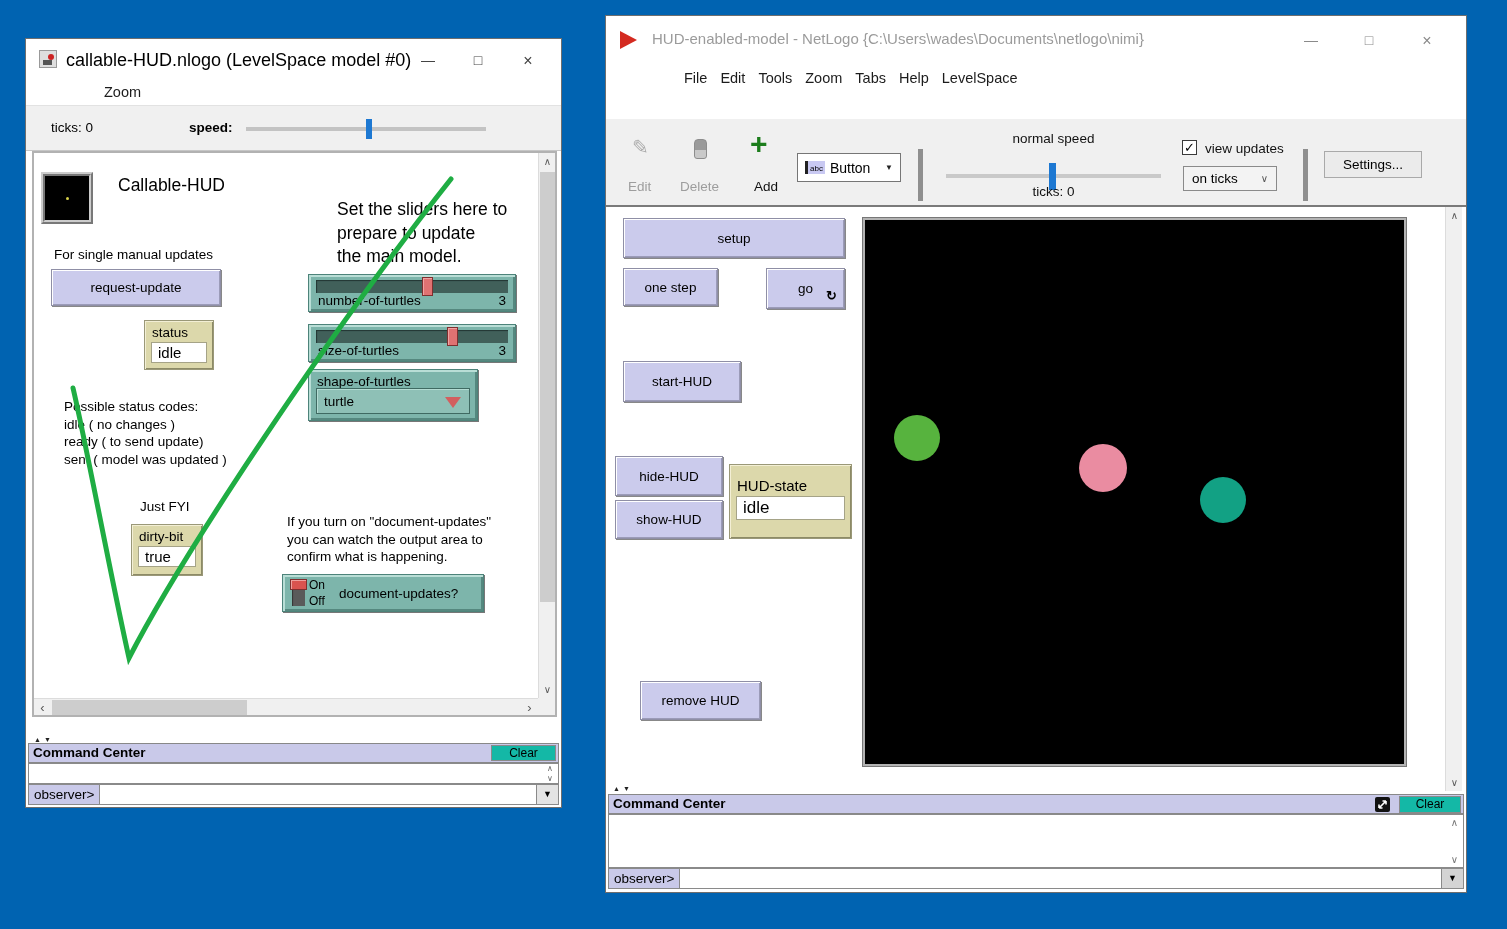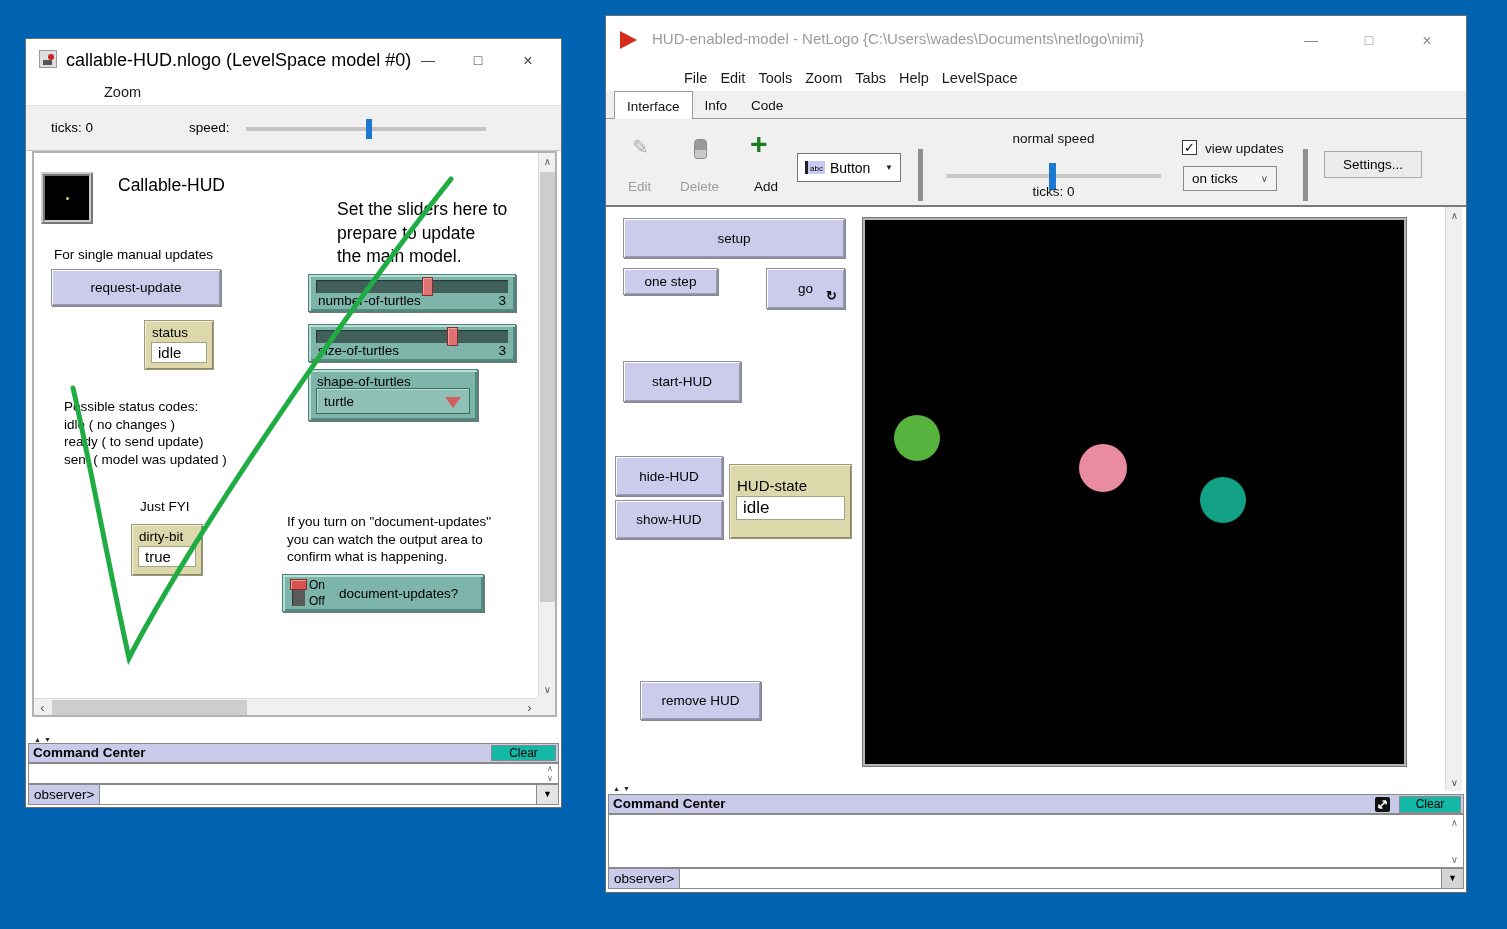--- a/index.html
+++ b/index.html
@@ -96,21 +96,21 @@
       <span class="wc" style="font-size:16px;">×</span>
     </div>
   </div>
 
   <div class="menubar" style="top:40px; height:26px;">
     <span>Zoom</span>
   </div>
 
   <div class="graybar" style="top:66px; height:46px; border-top:1px solid #e2e2e2; border-bottom:1px solid #c6c6c6;">
     <span class="abs" style="left:25px; top:14px; font-size:13.5px;">ticks: 0</span>
-    <span class="abs" style="left:163px; top:14px; font-size:13.5px;">speed:</span>
+    <span class="abs" style="left:163px; top:14px; font-size:13.5px;font-weight:bold;">speed:</span>
     <div class="abs" style="left:220px; top:21px; width:240px; height:4px; background:#c3c3c3;">
       <div class="abs" style="left:50%; top:-8px; width:6px; height:20px; background:#1d78d2;"></div>
     </div>
   </div>
 
   <div class="abs" style="left:6px; top:112px; width:525px; height:566px; background:#fff; border:2px solid #b2b2b2;">
 
     <div class="abs" style="left:7px; top:19px; width:52px; height:52px; background:#000; border:4px ridge #ccc;">
       <div class="abs" style="left:21px; top:21px; width:3px; height:3px; background:#d8d24a; border-radius:50%;"></div>
     </div>
@@ -239,25 +239,20 @@
   <div class="menubar" style="top:48px; height:27px;">
     <span>File</span>
     <span>Edit</span>
     <span>Tools</span>
     <span>Zoom</span>
     <span>Tabs</span>
     <span>Help</span>
     <span>LevelSpace</span>
   </div>
 
-  <div class="graybar" style="top:75px; height:28px; border-bottom:1px solid #9a9a9a; display:flex; padding-left:8px;">
-    <div class="tab sel">Interface</div>
-    <div class="tab">Info</div>
-    <div class="tab">Code</div>
-  </div>
 
   <div class="graybar" style="top:103px; height:88px; border-bottom:2px solid #7a7a7a;">
     <span class="abs" style="left:26px; top:16px; font-size:20px; color:#adadad;">✎</span>
     <span class="tb-label-gray" style="left:22px; top:60px;">Edit</span>
 
     <div class="abs" style="left:88px; top:20px; width:13px; height:20px; border:1px solid #8d8d8d; border-radius:4px 4px 3px 3px; background:linear-gradient(180deg,#9a9a9a 55%,#c9c9c9 55%);"></div>
     <span class="tb-label-gray" style="left:74px; top:60px;">Delete</span>
 
     <span class="abs" style="left:144px; top:8px; font-size:30px; font-weight:bold; color:#1c7d1c;">+</span>
     <span class="tb-label" style="left:148px; top:60px;">Add</span>
@@ -285,21 +280,21 @@
     </div>
 
     <div class="abs" style="left:697px; top:30px; width:5px; height:52px; background:#8f8f8f;"></div>
 
     <div class="abs" style="left:718px; top:32px; width:98px; height:27px; background:#ebebeb; border:1px solid #a9a9a9; font-size:13.5px; display:flex; align-items:center; justify-content:center;">Settings...</div>
   </div>
 
   <div class="abs" style="left:0; top:191px; width:860px; height:584px; background:#fff;">
 
     <div class="nl-button" style="left:17px; top:11px; width:222px; height:40px;">setup</div>
-    <div class="nl-button" style="left:17px; top:61px; width:95px; height:27px;">one step</div>
+    <div class="nl-button" style="left:17px; top:61px; width:95px; height:38px;">one step</div>
     <div class="nl-button" style="left:160px; top:61px; width:79px; height:41px;text-align:right;">
       <span>go</span>
       <span style="position:absolute; right:7px; bottom:5px; font-size:13px; font-weight:bold;">↻</span>
     </div>
     <div class="nl-button" style="left:17px; top:154px; width:118px; height:41px;">start-HUD</div>
     <div class="nl-button" style="left:9px; top:249px; width:108px; height:40px;text-align:center;">hide-HUD</div>
     <div class="nl-button" style="left:9px; top:293px; width:108px; height:39px;">show-HUD</div>
 
     <div class="nl-monitor" style="left:123px; top:257px; width:123px; height:75px;">
       <div class="nl-monitor-label" style="font-size:15px; padding-top:12px;">HUD-state</div>

